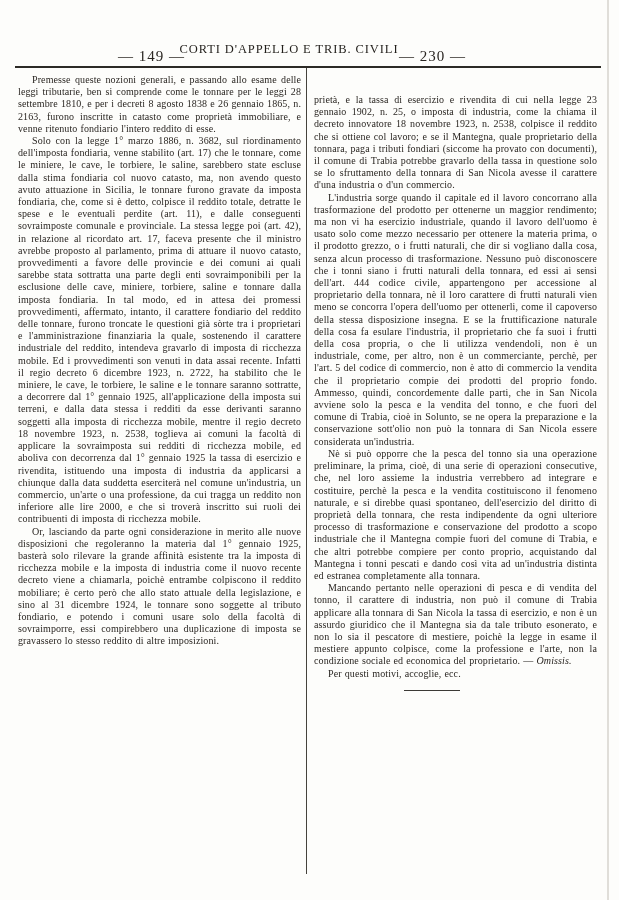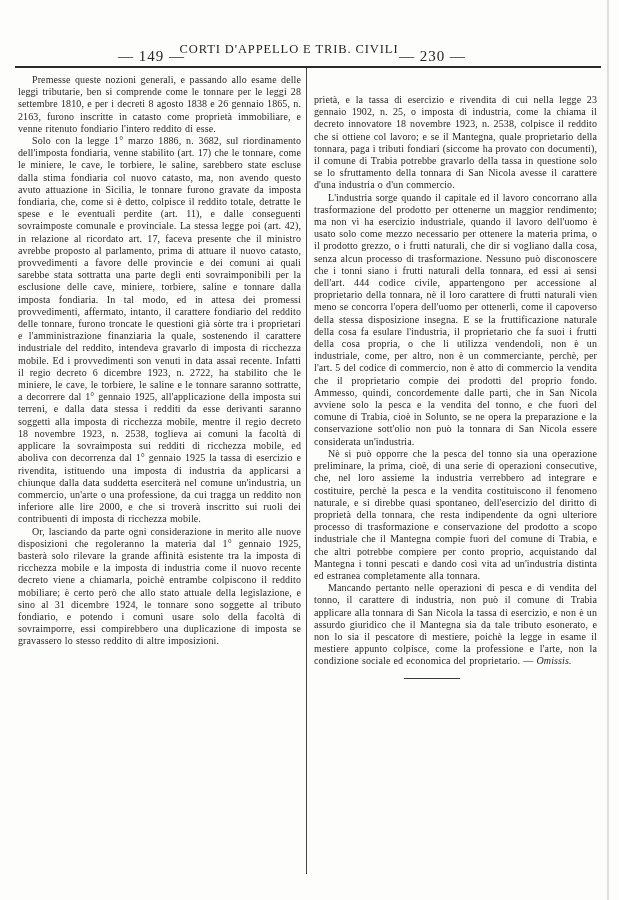--- a/index.html
+++ b/index.html
@@ -119,18 +119,19 @@
     <p class="para">Premesse queste nozioni generali, e passando allo esame delle leggi tributarie, ben si comprende come le tonnare per le leggi 28 settembre 1810, e per i decreti 8 agosto 1838 e 26 gennaio 1865, n. 2163, furono inscritte in catasto come proprietà immobiliare, e venne ritenuto fondiario l'intero reddito di esse.</p>
     <p class="para">Solo con la legge 1° marzo 1886, n. 3682, sul riordinamento dell'imposta fondiaria, venne stabilito (art. 17) che le tonnare, come le miniere, le cave, le torbiere, le saline, sarebbero state escluse dalla stima fondiaria col nuovo catasto, ma, non avendo questo avuto attuazione in Sicilia, le tonnare furono gravate da imposta fondiaria, che, come si è detto, colpisce il reddito totale, detratte le spese e le eventuali perdite (art. 11), e dalle conseguenti sovraimposte comunale e provinciale. La stessa legge poi (art. 42), in relazione al ricordato art. 17, faceva presente che il ministro avrebbe proposto al parlamento, prima di attuare il nuovo catasto, provvedimenti a favore delle provincie e dei comuni ai quali sarebbe stata sottratta una parte degli enti sovraimponibili per la esclusione delle cave, miniere, torbiere, saline e tonnare dalla imposta fondiaria. In tal modo, ed in attesa dei promessi provvedimenti, affermato, intanto, il carattere fondiario del reddito delle tonnare, furono troncate le questioni già sòrte tra i proprietari e l'amministrazione finanziaria la quale, sostenendo il carattere industriale del reddito, intendeva gravarlo di imposta di ricchezza mobile. Ed i provvedimenti son venuti in data assai recente. Infatti il regio decreto 6 dicembre 1923, n. 2722, ha stabilito che le miniere, le cave, le torbiere, le saline e le tonnare saranno sottratte, a decorrere dal 1° gennaio 1925, all'applicazione della imposta sui terreni, e dalla data stessa i redditi da esse derivanti saranno soggetti alla imposta di ricchezza mobile, mentre il regio decreto 18 novembre 1923, n. 2538, toglieva ai comuni la facoltà di applicare la sovraimposta sui redditi di ricchezza mobile, ed aboliva con decorrenza dal 1° gennaio 1925 la tassa di esercizio e rivendita, istituendo una imposta di industria da applicarsi a chiunque dalla data suddetta eserciterà nel comune un'industria, un commercio, un'arte o una professione, da cui tragga un reddito non inferiore alle lire 2000, e che si troverà inscritto sui ruoli dei contribuenti di imposta di ricchezza mobile.</p>
     <p class="para">Or, lasciando da parte ogni considerazione in merito alle nuove disposizioni che regoleranno la materia dal 1° gennaio 1925, basterà solo rilevare la grande affinità esistente tra la imposta di ricchezza mobile e la imposta di industria come il nuovo recente decreto viene a chiamarla, poichè entrambe colpiscono il reddito mobiliare; è certo però che allo stato attuale della legislazione, e sino al 31 dicembre 1924, le tonnare sono soggette al tributo fondiario, e potendo i comuni usare solo della facoltà di sovraimporre, essi compirebbero una duplicazione di imposta se gravassero lo stesso reddito di altre imposizioni.</p>
   </div>
 
   <div class="col right-col">
     <p class="para no-indent">prietà, e la tassa di esercizio e rivendita di cui nella legge 23 gennaio 1902, n. 25, o imposta di industria, come la chiama il decreto innovatore 18 novembre 1923, n. 2538, colpisce il reddito che si ottiene col lavoro; e se il Mantegna, quale proprietario della tonnara, paga i tributi fondiari (siccome ha provato con documenti), il comune di Trabia potrebbe gravarlo della tassa in questione solo se lo sfruttamento della tonnara di San Nicola avesse il carattere d'una industria o d'un commercio.</p>
     <p class="para">L'industria sorge quando il capitale ed il lavoro concorrano alla trasformazione del prodotto per ottenerne un maggior rendimento; ma non vi ha esercizio industriale, quando il lavoro dell'uomo è usato solo come mezzo necessario per ottenere la materia prima, o il prodotto grezzo, o i frutti naturali, che dir si vogliano dalla cosa, senza alcun processo di trasformazione. Nessuno può disconoscere che i tonni siano i frutti naturali della tonnara, ed essi ai sensi dell'art. 444 codice civile, appartengono per accessione al proprietario della tonnara, nè il loro carattere di frutti naturali vien meno se concorra l'opera dell'uomo per ottenerli, come il capoverso della stessa disposizione insegna. E se la fruttificazione naturale della cosa fa esulare l'industria, il proprietario che fa suoi i frutti della cosa propria, o che li utilizza vendendoli, non è un industriale, come, per altro, non è un commerciante, perchè, per l'art. 5 del codice di commercio, non è atto di commercio la vendita che il proprietario compie dei prodotti del proprio fondo. Ammesso, quindi, concordemente dalle parti, che in San Nicola avviene solo la pesca e la vendita del tonno, e che fuori del comune di Trabia, cioè in Solunto, se ne opera la preparazione e la conservazione sott'olio non può la tonnara di San Nicola essere considerata un'industria.</p>
     <p class="para">Nè si può opporre che la pesca del tonno sia una operazione preliminare, la prima, cioè, di una serie di operazioni consecutive, che, nel loro assieme la industria verrebbero ad integrare e costituire, perchè la pesca e la vendita costituiscono il fenomeno naturale, e si direbbe quasi spontaneo, dell'esercizio del diritto di proprietà della tonnara, che resta indipendente da ogni ulteriore processo di trasformazione e conservazione del prodotto a scopo industriale che il Mantegna compie fuori del comune di Trabia, e che altri potrebbe compiere per conto proprio, acquistando dal Mantegna i tonni pescati e dando così vita ad un'industria distinta ed estranea completamente alla tonnara.</p>
     <p class="para"><span>Mancando pertanto nelle operazioni di pesca e di vendita del tonno, il carattere di industria, non può il comune di Trabia applicare alla tonnara di San Nicola la tassa di esercizio, e non è un assurdo giuridico che il Mantegna sia da tale tributo esonerato, e non lo sia il pescatore di mestiere, poichè la legge in esame il mestiere appunto colpisce, come la professione e l'arte, non la condizione sociale ed economica del proprietario. —</span> <span class="italic">Omissis.</span></p>
+    <p class="para">Per questi motivi, accoglie, ecc.</p>
     <div class="end-rule"></div>
   </div>
 
   <div class="scan-edge"></div>
 
 </div>
 
 </body></html>

